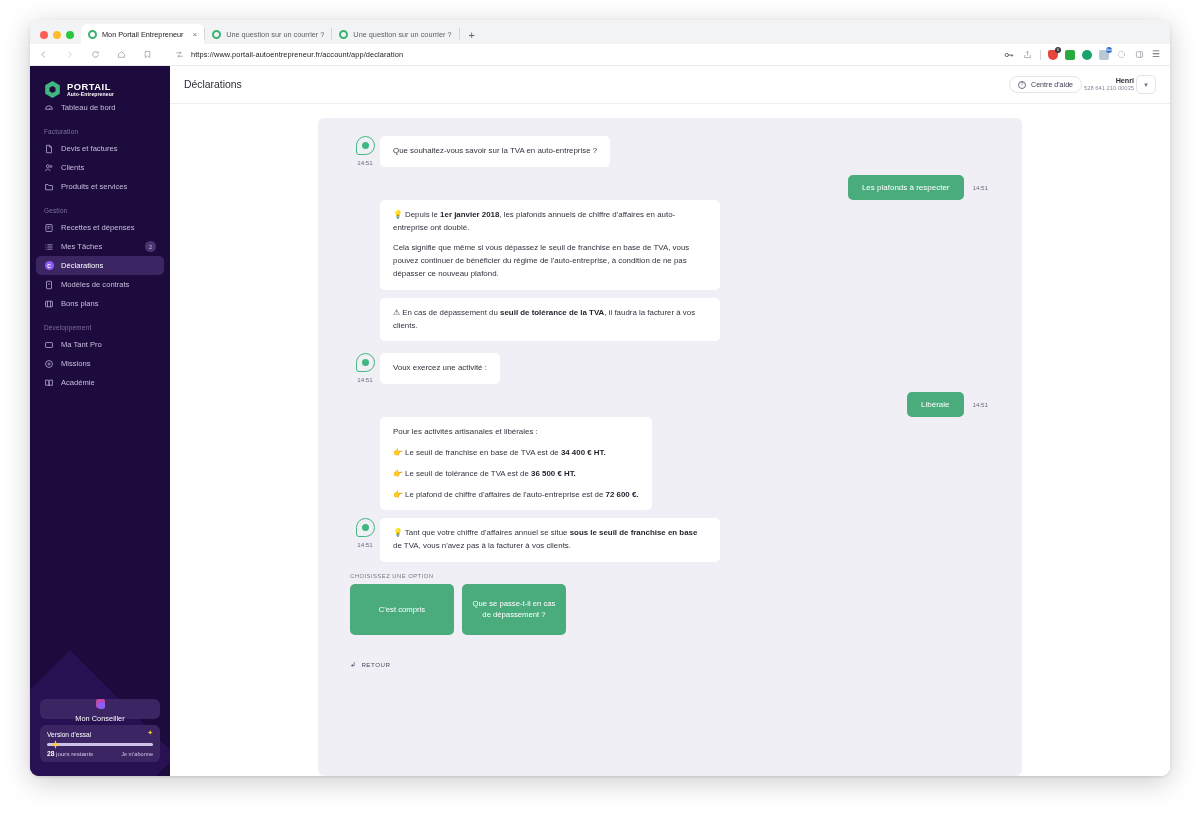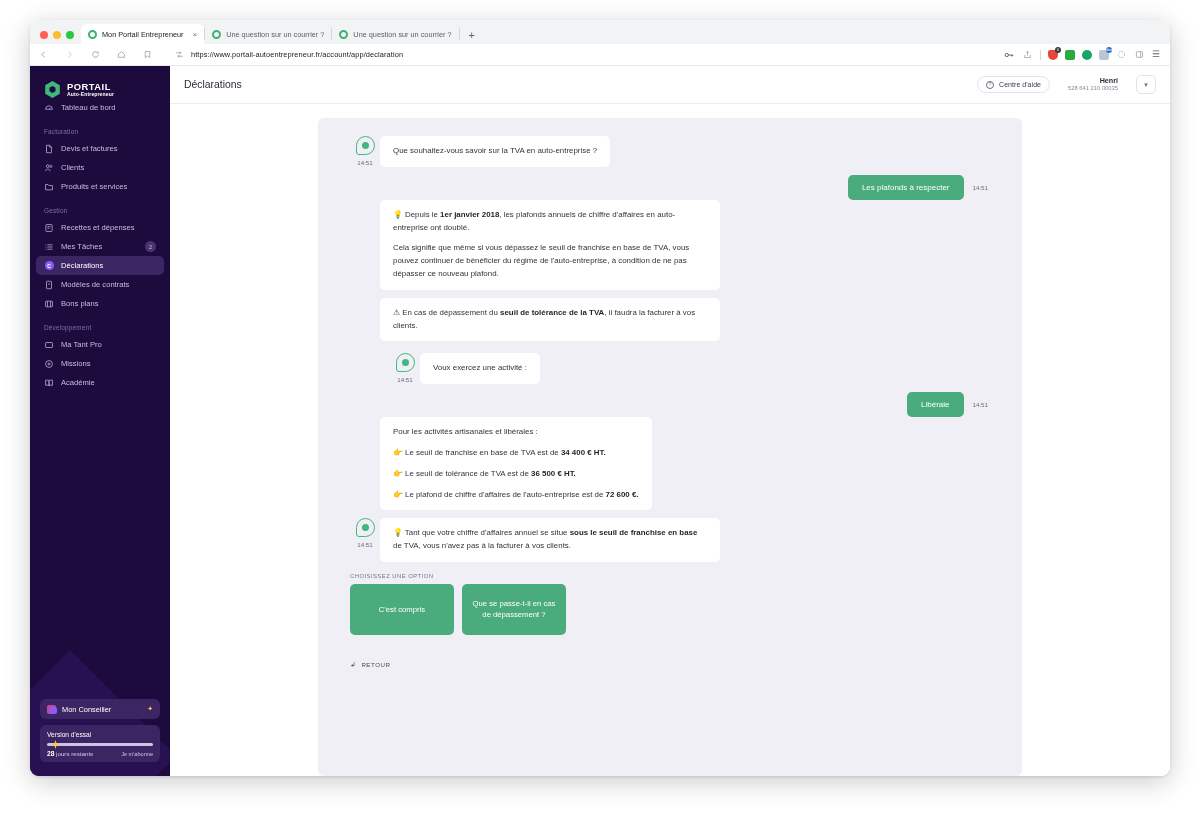--- a/index.html
+++ b/index.html
@@ -173,21 +173,21 @@
   }
 
   
   .side-bottom { position:absolute; left:10px; right:10px; bottom:14px; z-index:3; }
   .adviser {
     display:flex; align-items:center; gap:6px;
     background:#3b2663;
     border-radius:6px;
     height:20px;
     padding:0 7px;
-    font-size:7.4px; color:#ffffff;
+    font-size:7.4px; color:#ffffff;flex-direction:column;
   }
   .adviser .sq { width:9px; height:9px; border-radius:2px; background:#c149a8; flex:none; position:relative;}
   .adviser .sq::after{content:"";position:absolute;left:2.5px;top:2.5px;width:7px;height:7px;border-radius:2px;background:#8b5cf6;}
   .adviser .spark { margin-left:auto; color:#ffc83d; font-size:7px; }
   .trial {
     margin-top:6px;
     background:#3b2663;
     border-radius:6px;
     padding:6px 7px 5px;
   }
@@ -209,21 +209,21 @@
   
   .main { flex:1; display:flex; flex-direction:column; min-width:0; background:#ffffff; }
   .topbar {
     height: 38px;
     display:flex; align-items:center;
     padding: 0 14px 0 14px;
     border-bottom: 1px solid #edeef2;
     flex: none;
   }
   .page-title { font-size:10.4px; color:#2c2c3a; }
-  .top-right { margin-left:auto; display:flex; align-items:center; gap:18px; }
+  .top-right { margin-left:auto; display:flex; align-items:center; gap:2px; }
   .help-btn {
     display:flex; align-items:center; gap:5px;
     height:17px; padding:0 8px;
     border:1px solid #e2e3e9; border-radius:9px;
     font-size:7.1px; color:#3b3b4d; background:#fff;
   }
   .help-ic {
     width:8px;height:8px;border-radius:50%;
     border:1px solid #6e6e83; color:#6e6e83;
     font-size:5.4px; display:flex;align-items:center;justify-content:center;
@@ -633,21 +633,21 @@
                   <i></i>
                 </div>
             </div>
             <div class="bubble wide">
               <p>
                 <span>⚠ En cas de dépassement du </span><b>seuil de tolérance de la TVA</b><span>, il faudra la facturer à vos clients.</span>
               </p>
             </div>
           </div>
 
-          <div class="msg-row" style="margin-top:12px;margin-left:40px;">
+          <div class="msg-row" style="margin-top:12px;">
             <div class="avatar-col">
               <div class="avatar">
                   <i></i>
                 </div>
               <div class="avatar-time">14:51</div>
             </div>
             <div class="bubble">
               <p><span>Voux exercez une activité :</span></p>
             </div>
           </div>

